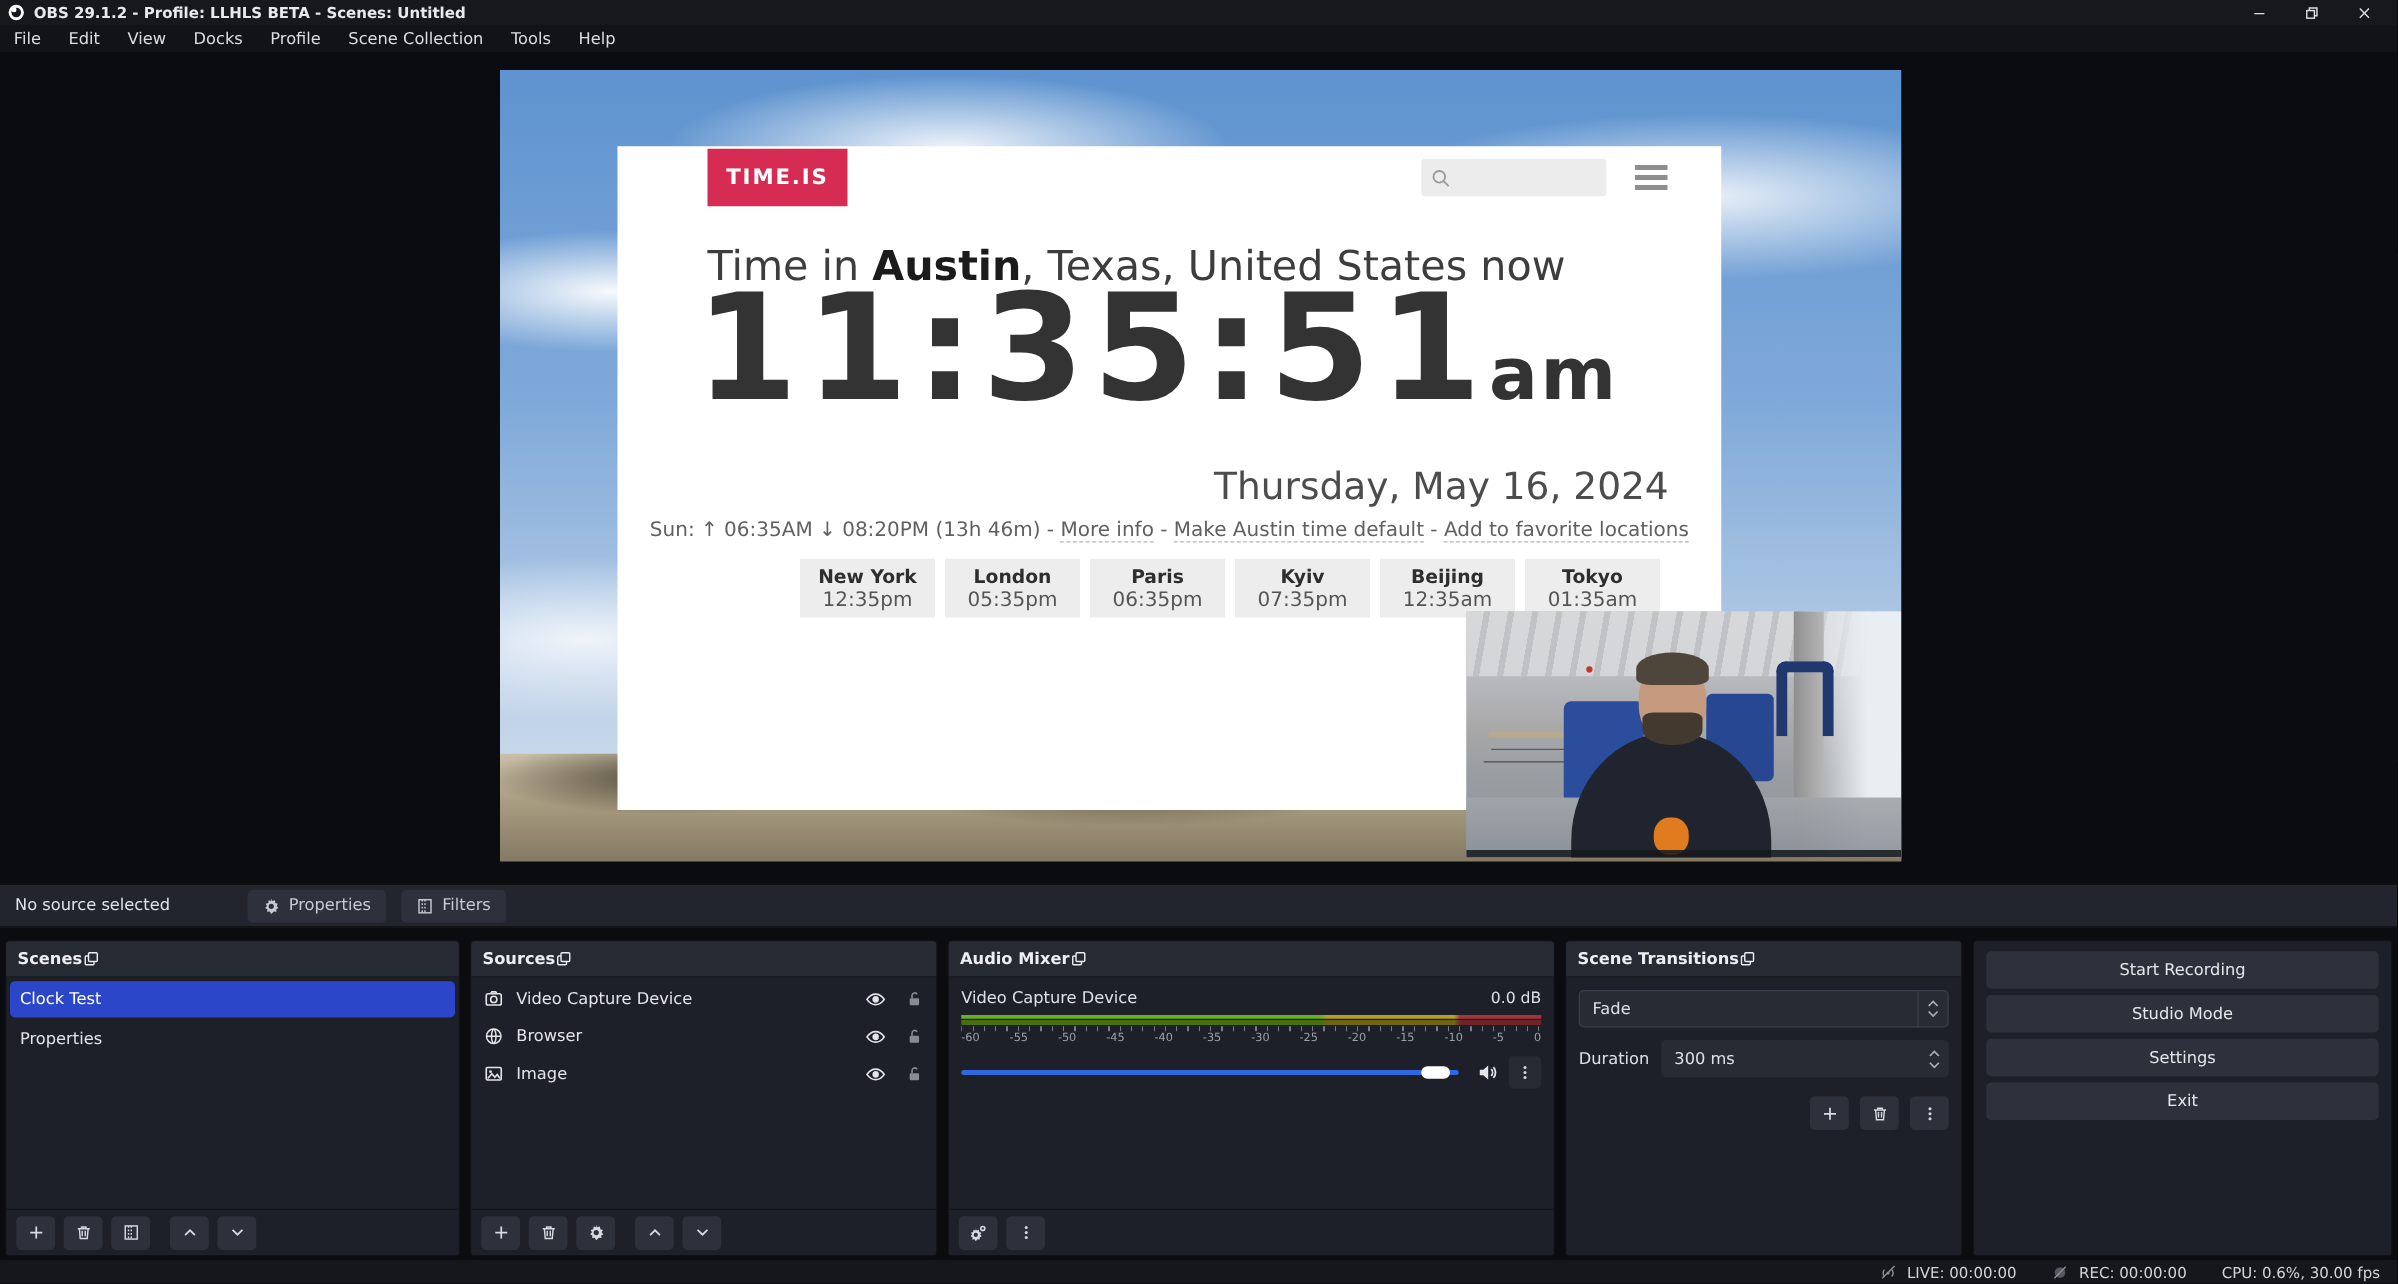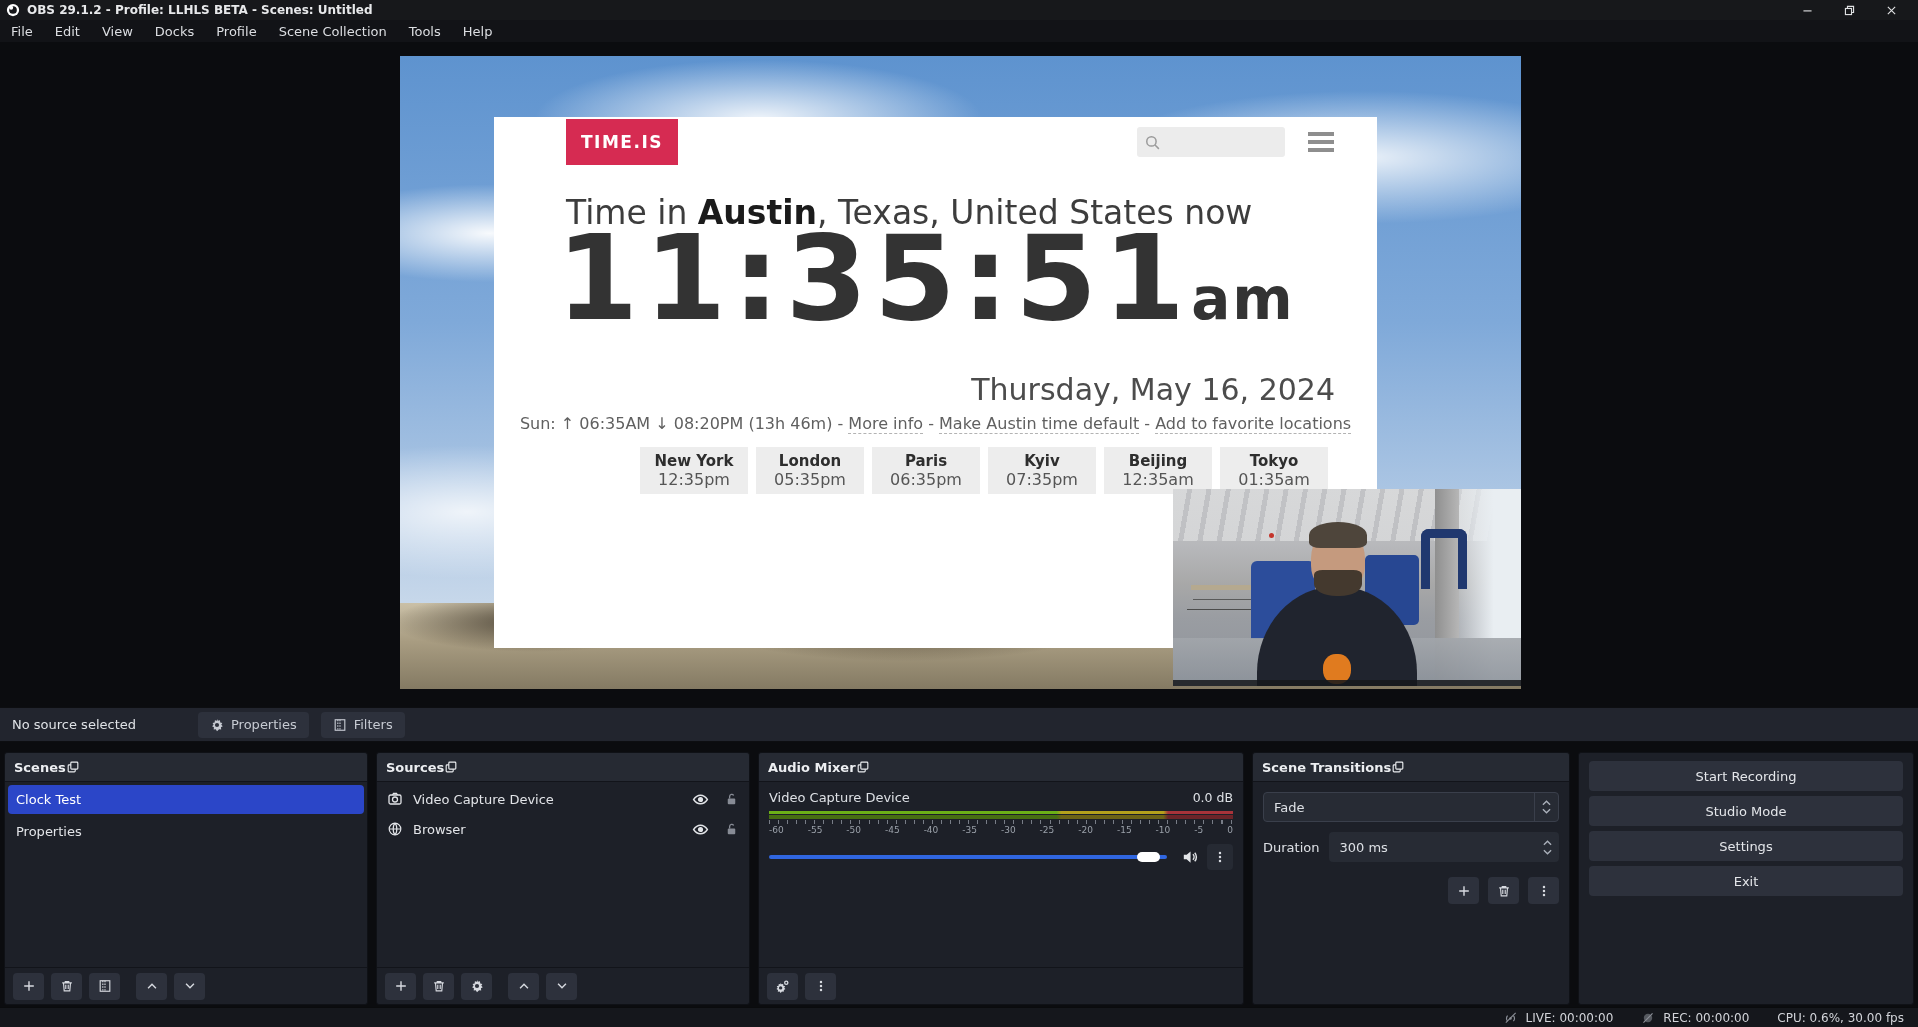--- a/index.html
+++ b/index.html
@@ -411,20 +411,44 @@
                 </svg>
             </span>
             <span class="icon lock-i">
               <svg width="15" height="15" viewBox="0 0 16 16" stroke="currentColor" stroke-width="1.4" fill="none">
                   <rect x="4" y="7" width="8" height="6" rx="1" fill="currentColor" stroke="none"></rect>
                   <path d="M6 7V4.8a2.3 2.3 0 0 1 4.3-1.1"></path>
                 </svg>
             </span>
           </span>
         </div>
+        <div class="source-row">
+          <span class="icon">
+            <svg width="16" height="16" viewBox="0 0 16 16" stroke="currentColor" stroke-width="1.3" fill="none">
+                <rect x="2" y="3" width="12" height="10" rx="1"></rect>
+                <circle cx="5.4" cy="6.3" r="1.1" fill="currentColor" stroke="none"></circle>
+                <path d="M3.2 11.8l3.3-3.8 2.4 2.8 1.9-2.2 2.2 3.2"></path>
+              </svg>
+          </span>
+          <span>Image</span>
+          <span class="right">
+            <span class="icon">
+              <svg width="17" height="17" viewBox="0 0 16 16" stroke="currentColor" stroke-width="1.3" fill="none">
+                  <path d="M1.5 8s2.7-4 6.5-4 6.5 4 6.5 4-2.7 4-6.5 4S1.5 8 1.5 8z"></path>
+                  <circle cx="8" cy="8" r="1.8" fill="currentColor"></circle>
+                </svg>
+            </span>
+            <span class="icon lock-i">
+              <svg width="15" height="15" viewBox="0 0 16 16" stroke="currentColor" stroke-width="1.4" fill="none">
+                  <rect x="4" y="7" width="8" height="6" rx="1" fill="currentColor" stroke="none"></rect>
+                  <path d="M6 7V4.8a2.3 2.3 0 0 1 4.3-1.1"></path>
+                </svg>
+            </span>
+          </span>
+        </div>
       </div>
       <div class="panel-f">
         <span class="icon-btn">
           <svg width="14" height="14" viewBox="0 0 16 16" stroke="currentColor" stroke-width="1.6" fill="none">
               <path d="M8 2.5v11M2.5 8h11"></path>
             </svg>
         </span>
         <span class="icon-btn">
           <svg width="14" height="14" viewBox="0 0 16 16" stroke="currentColor" stroke-width="1.3" fill="none">
               <path d="M2.5 4.5h11M6 4.5V3h4v1.5M4 4.5l.8 9h6.4l.8-9M6.6 6.5v5M9.4 6.5v5"></path>

